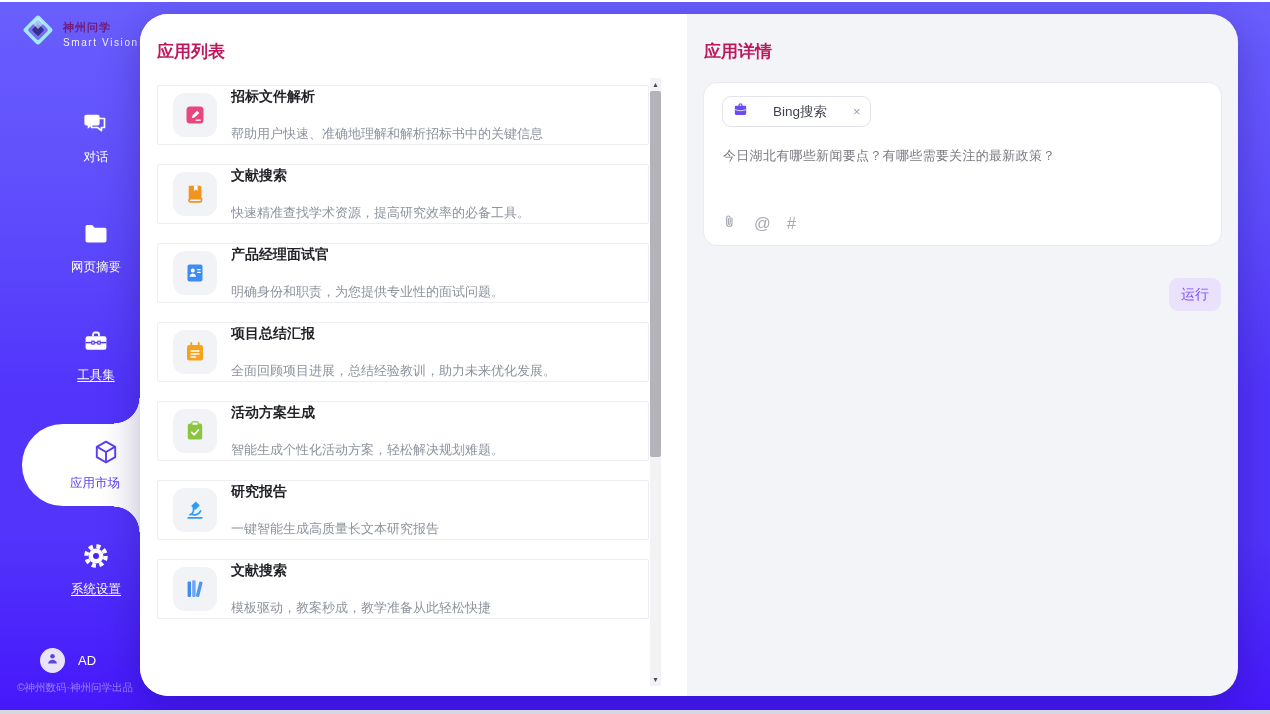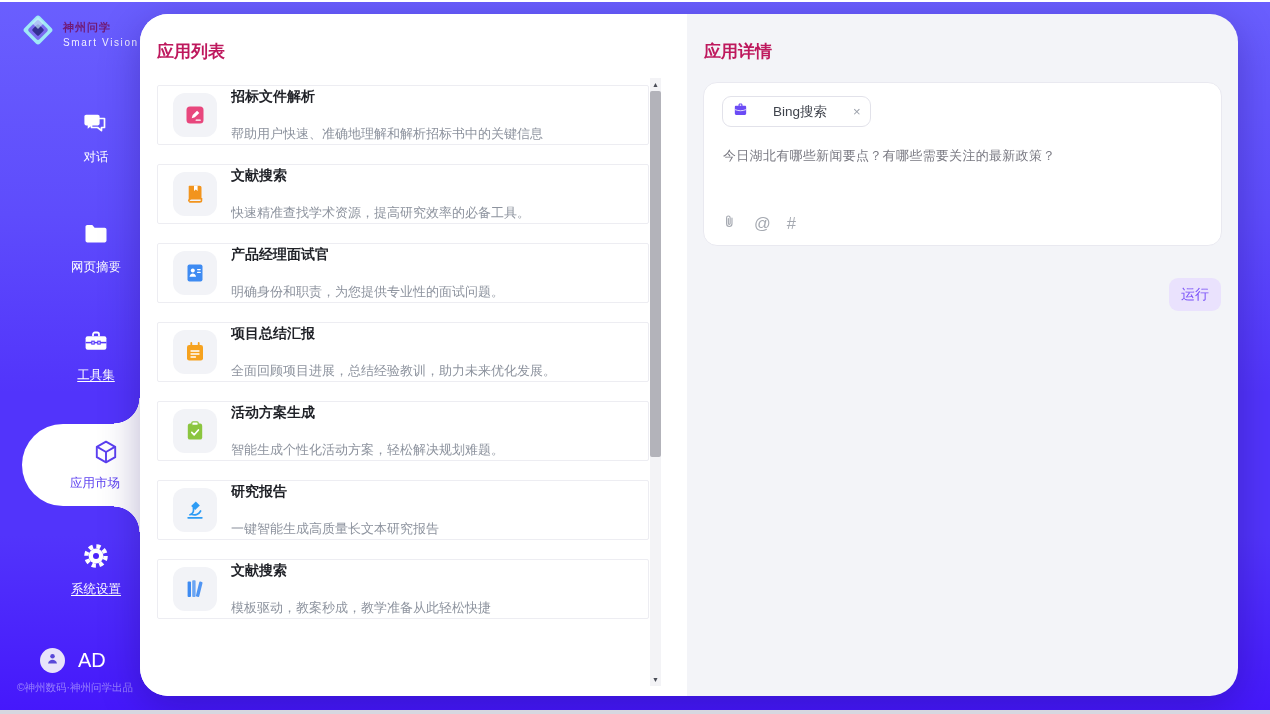--- a/index.html
+++ b/index.html
@@ -22,21 +22,21 @@
   .nav-label.underlined{text-decoration:underline;text-underline-offset:2px;}
   .active-bubble{position:absolute;left:22px;top:424px;width:118px;height:82px;background:#fff;
     border-radius:41px 0 0 41px;display:flex;flex-direction:column;align-items:flex-end;
     justify-content:center;padding-right:20px;cursor:pointer;}
   .active-bubble .nav-label{color:#5b3ff0;margin-top:5px;}
   .corner{position:absolute;right:0;width:26px;height:26px;}
   .corner-top{top:398px;background:radial-gradient(circle 26px at 0 0,#5234fb 0 25px,#fff 25.6px);}
   .corner-bottom{top:506px;background:radial-gradient(circle 26px at 0 26px,#5234fb 0 25px,#fff 25.6px);}
   .user-row{position:absolute;left:40px;top:648px;display:flex;align-items:center;gap:13px;}
   .avatar{width:25px;height:25px;border-radius:50%;background:#e8e3fa;display:flex;align-items:center;justify-content:center;}
-  .user-name{font-size:20px;color:#fff;}
+  .user-name{font-size:13px;color:#fff;}
   .side-footer{position:absolute;left:0;top:681px;width:138px;text-align:center;font-size:10.5px;color:rgba(255,255,255,.42);padding-left:12px;}
 
   
   .shell{position:absolute;left:140px;top:14px;width:1098px;height:682px;border-radius:28px;
     background:#f3f4f8;overflow:hidden;box-shadow:0 10px 40px rgba(24,8,100,.30);}
   .panel-title{position:absolute;left:17px;top:26px;font-size:17px;font-weight:bold;color:#be185d;}
 
   
   .list-panel{position:absolute;left:0;top:0;width:547px;height:682px;background:#fff;}
   .cards{position:absolute;left:17px;top:71px;width:492px;}

